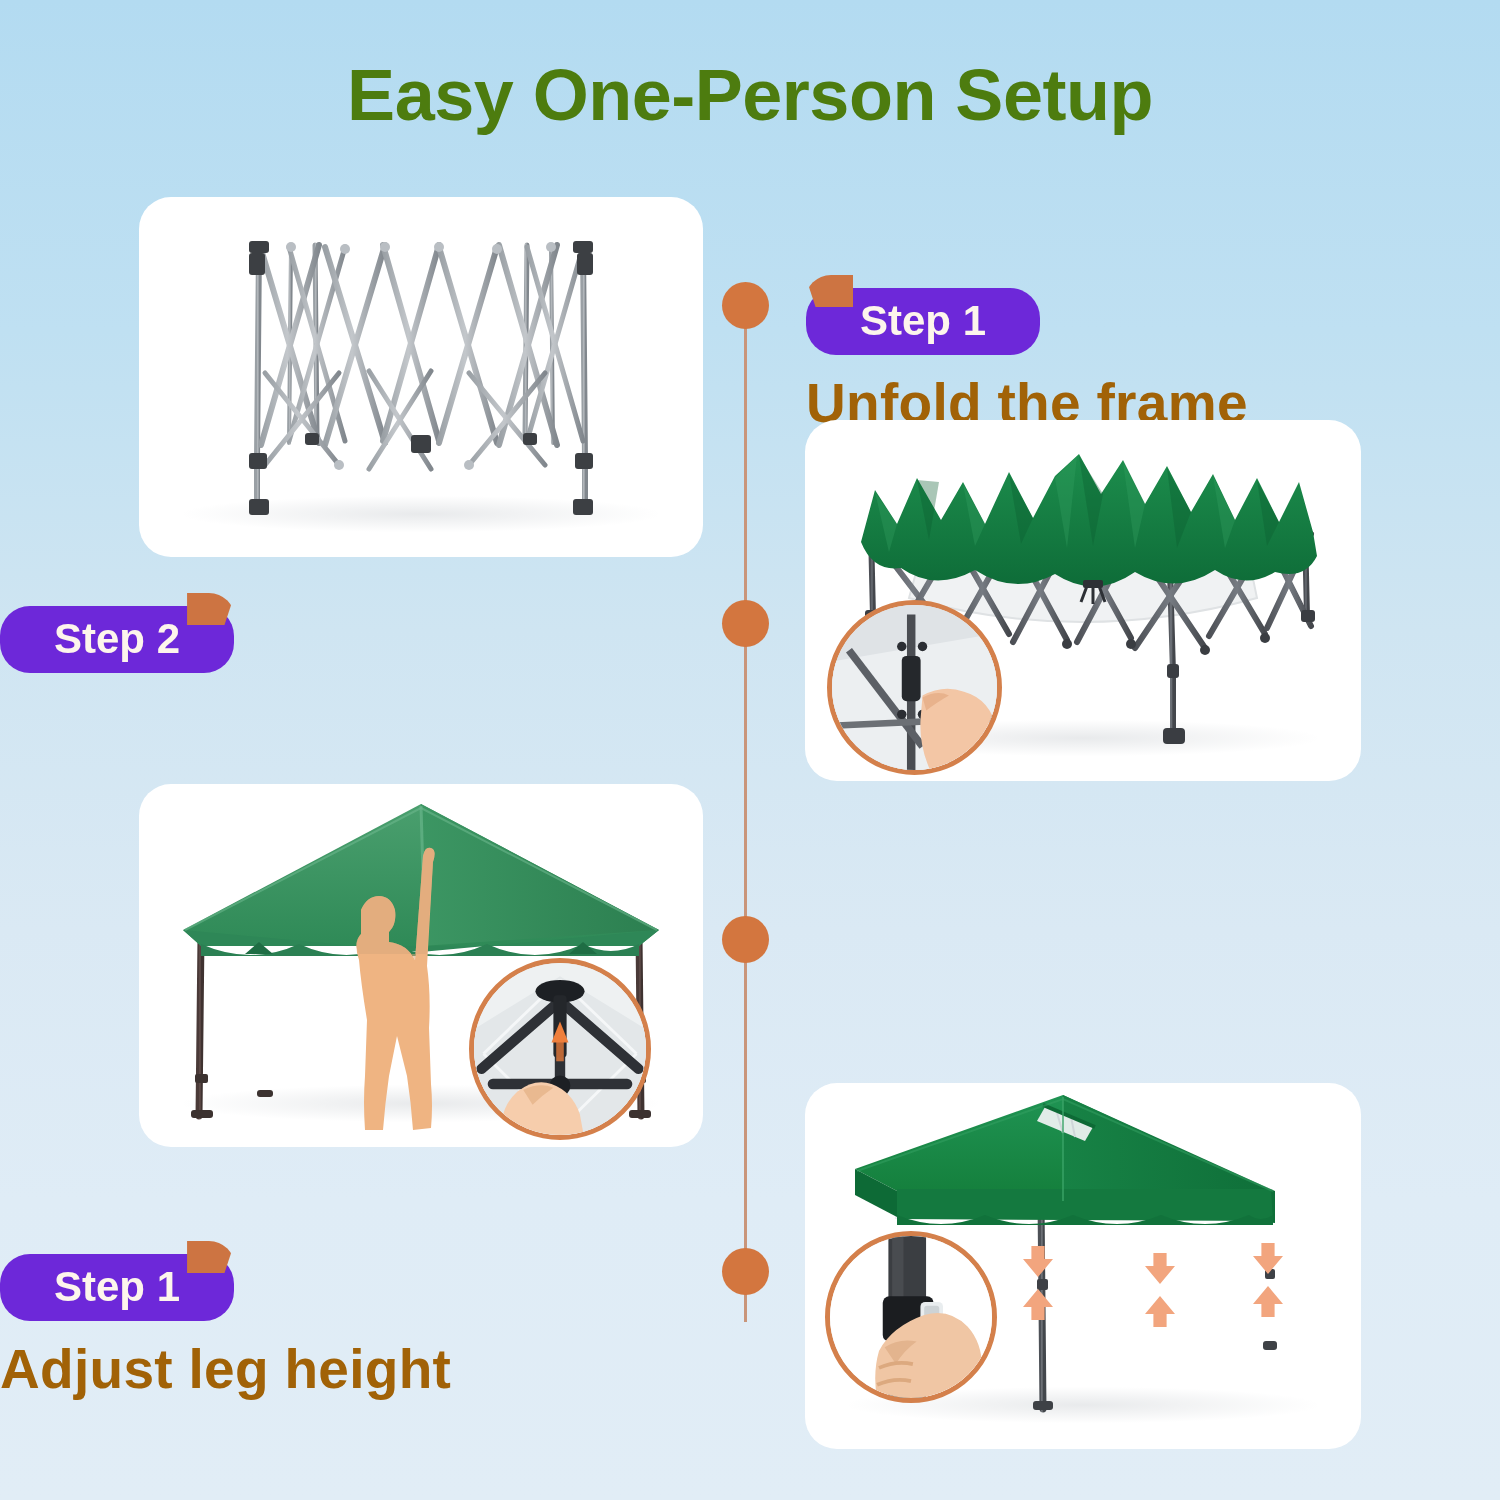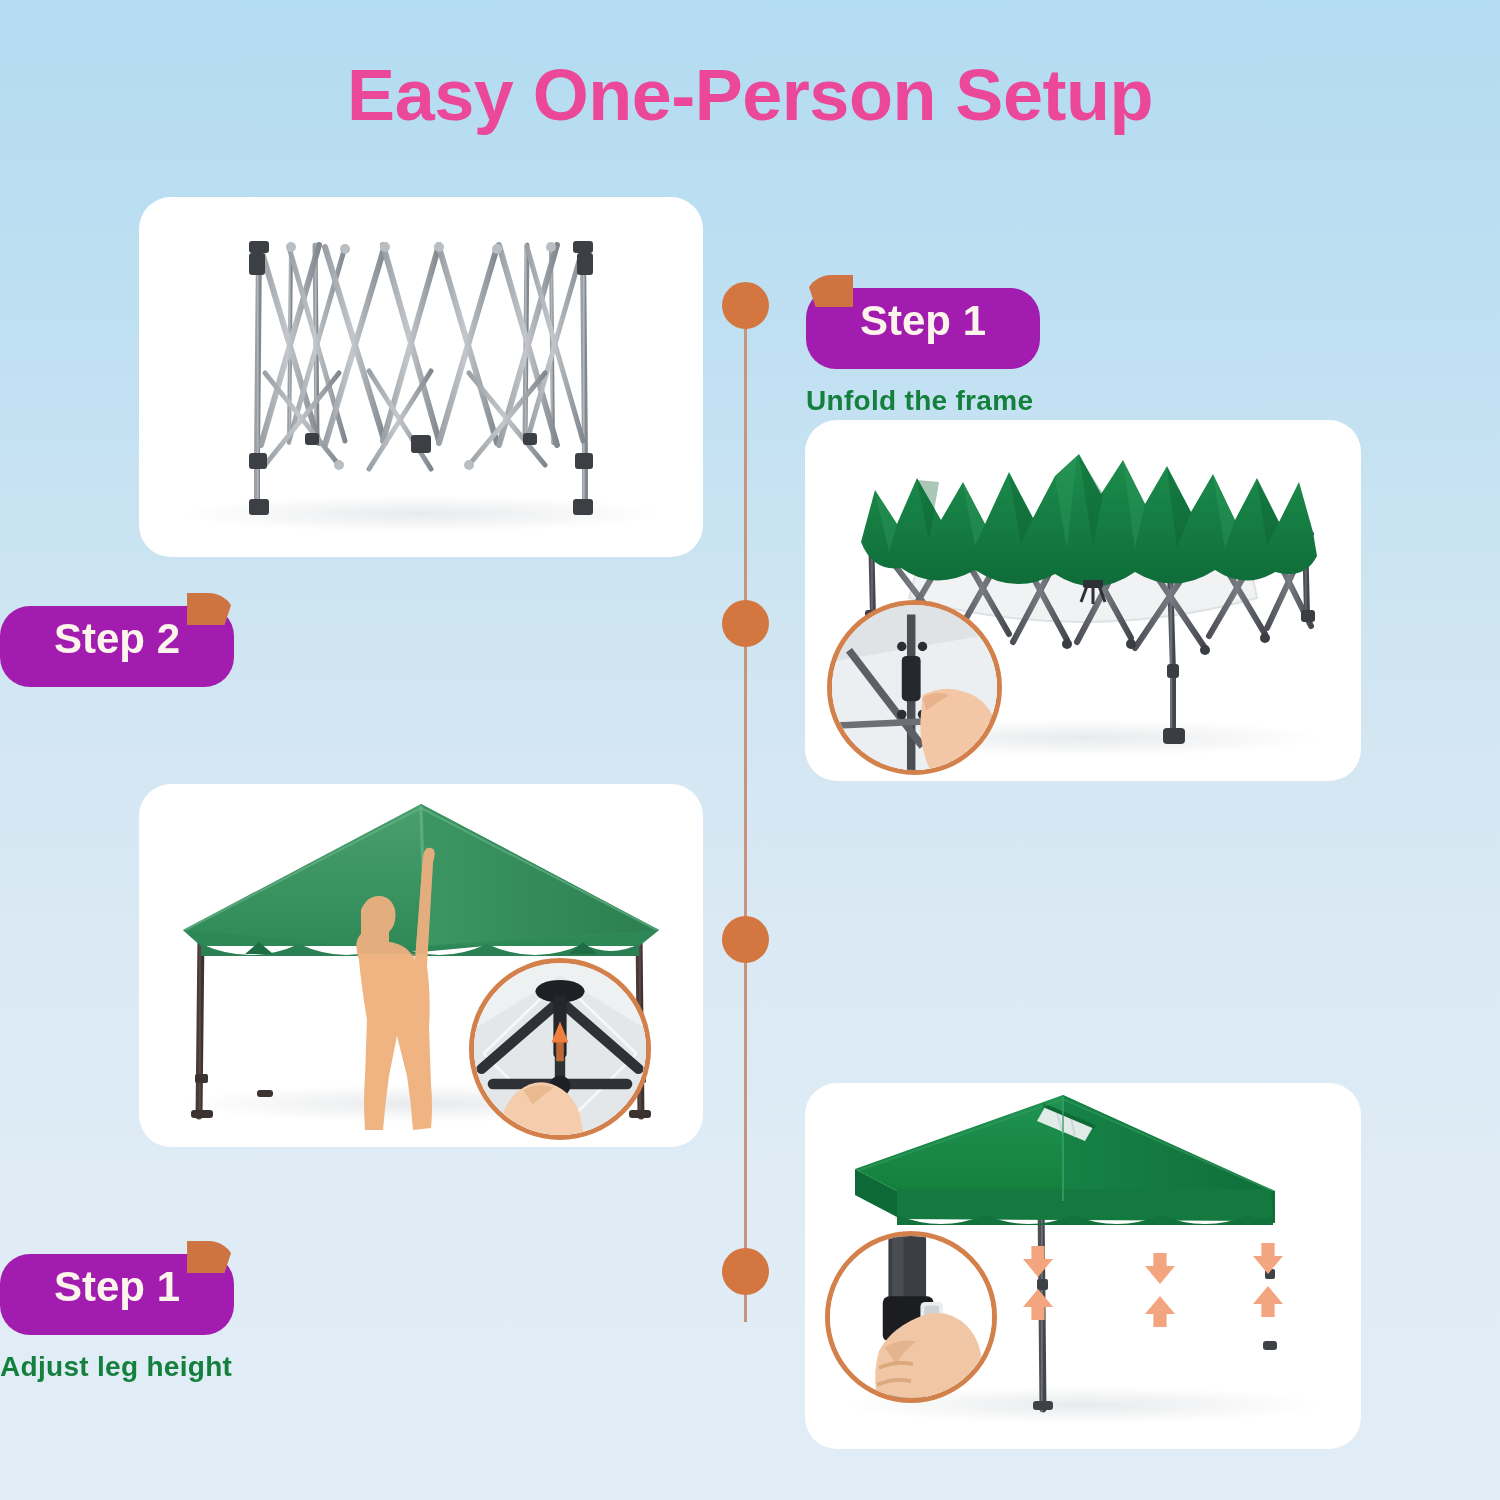--- a/index.html
+++ b/index.html
@@ -22,21 +22,21 @@
   }
 
   
   #page-title {
     position:absolute;
     top:54px; left:0; width:100%;
     text-align:center;
     font-size:72px;
     font-weight:bold;
     letter-spacing:-0.5px;
-    color:#ec4899;
+    color:#4d7c0f;
     white-space:nowrap;
   }
 
   
   #timeline-line {
     position:absolute;
     left:744px; top:300px;
     width:3px; height:1022px;
     background:#c9957a;
   }
@@ -55,25 +55,25 @@
 
   
   .step-block { position:absolute; }
 
   .step-block.right { left:806px; text-align:left; }
   .step-block.left  { left:0px; width:706px; }
 
   .badge {
     display:inline-block;
     position:relative;
-    background:#a21caf;
+    background:#6d28d9;
     color:#fdf5ec;
     font-size:42px;
     font-weight:bold;
-    padding:11px 54px 26px 54px;
+    padding:11px 54px 12px 54px;
     border-radius:30px;
     line-height:1.04;
     white-space:nowrap;
   }
   
   .badge.tail-left::before {
     content:"";
     position:absolute;
     left:-1px; top:-13px;
     width:48px; height:32px;
@@ -87,23 +87,23 @@
     position:absolute;
     right:-1px; top:-13px;
     width:48px; height:32px;
     background:#cd7442;
     border-top-right-radius:26px;
     clip-path:polygon(0 0, 100% 0, 78% 100%, 0 100%);
   }
 
   .step-desc {
     margin-top:16px;
-    font-size:28px;
+    font-size:55px;
     font-weight:bold;
-    color:#15803d;
+    color:#a16207;
     white-space:nowrap;
     letter-spacing:0.3px;
   }
 
   
   .card {
     position:absolute;
     background:#ffffff;
     border-radius:32px;
     overflow:hidden;

